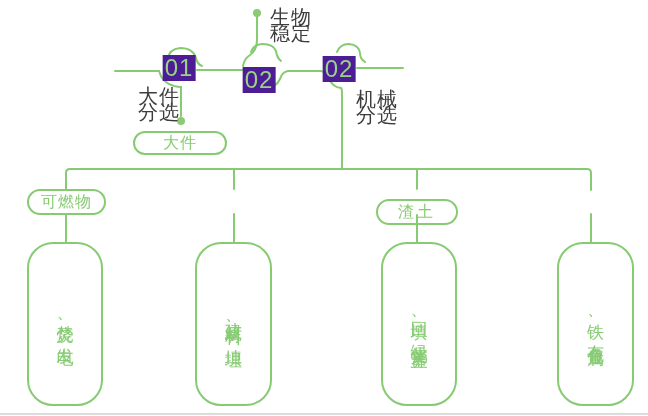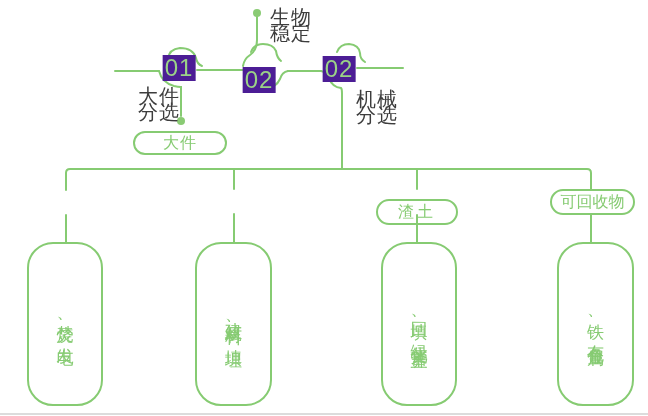--- a/index.html
+++ b/index.html
@@ -103,25 +103,25 @@
   </div>
   <div class="blabel" style="left:356px;top:91px;">
     <div>机械</div>
     <div>分选</div>
   </div>
 
   <div class="pill" style="left:133px;top:131px;width:94px;height:24px;">
     <span>大件</span>
   </div>
 
+  <div class="pill" style="left:27px;top:189px;width:79px;height:26px;">
+    <span>可燃物</span>
+  </div>
   <div class="pill" style="left:376px;top:189px;width:82px;height:26px;letter-spacing:3px;margin-top:10px;">
     <span>渣土</span>
-  </div>
-  <div class="pill" style="left:550px;top:189px;width:85px;height:26px;letter-spacing:0;">
-    <span>可回收物</span>
   </div>
 
   <div class="tall" style="left:27px;width:76px;">
     <span>焚烧、发电</span>
   </div>
   <div class="tall" style="left:195px;width:77px;">
     <span>建筑材料、填埋</span>
   </div>
   <div class="tall" style="left:381px;width:76px;">
     <span>回填、绿化营养土</span>

